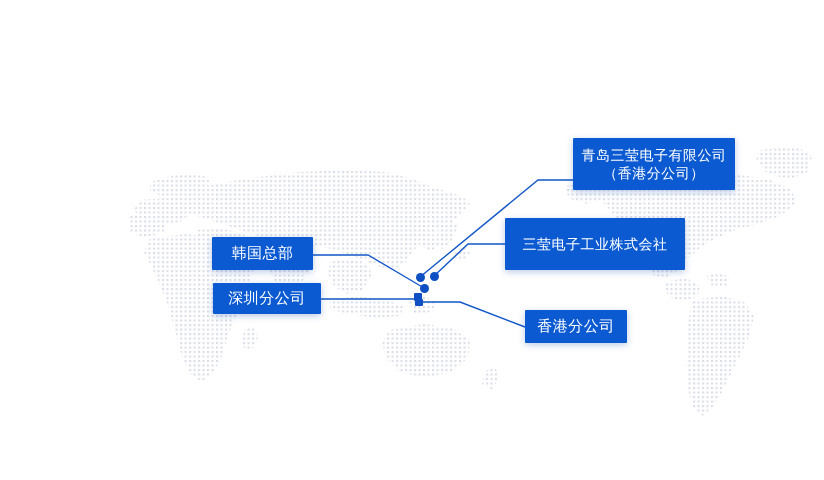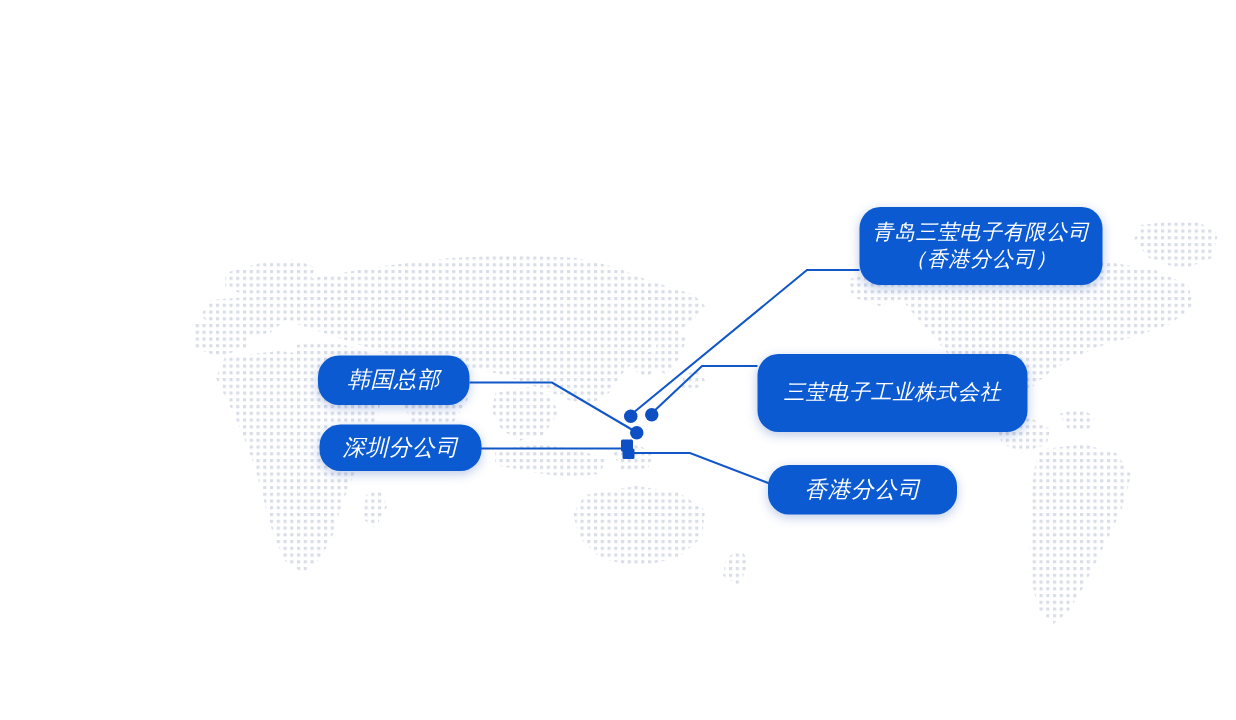--- a/index.html
+++ b/index.html
@@ -18,30 +18,29 @@
 
   
   .node{position:absolute;border-radius:50%;background:#0e4fc4;}
   .node.sq{border-radius:1px;}
 
   
   .label{
     position:absolute;
     background:#0b5ad2;
     color:#ffffff;
-    border-radius:14px;
+    border-radius:1px;
     box-shadow:0 2px 7px rgba(16,70,170,0.28);
     display:flex;flex-direction:column;
     align-items:center;justify-content:center;
     text-align:center;
     letter-spacing:0.5px;
     line-height:1.32;
     white-space:nowrap;
     box-sizing:border-box;
-    font-style:italic;
   }
   .label .ln{display:block;}
   .lbl-one{font-size:15px;}
   .lbl-two{font-size:14px;}
 </style>
 </head>
 <body>
 
 <div id="stage">
 
@@ -134,29 +133,29 @@
   <div class="node" style="left:430px;top:272px;width:9px;height:9px;"></div>
   <div class="node" style="left:420px;top:284px;width:9px;height:9px;"></div>
   <div class="node sq" style="left:414px;top:293px;width:8px;height:8px;"></div>
   <div class="node sq" style="left:415px;top:299px;width:8px;height:7px;"></div>
 
   <div class="label lbl-two" style="left:573px;top:138px;width:162px;height:52px;">
     <span class="ln">青岛三莹电子有限公司</span>
     <span class="ln">（香港分公司）</span>
   </div>
 
-  <div class="label lbl-two" style="left:505px;top:236px;width:180px;height:52px;">
+  <div class="label lbl-two" style="left:505px;top:218px;width:180px;height:52px;">
     <span class="ln">三莹电子工业株式会社</span>
   </div>
 
   <div class="label lbl-one" style="left:212px;top:237px;width:101px;height:33px;">
     <span class="ln">韩国总部</span>
   </div>
 
   <div class="label lbl-one" style="left:213px;top:283px;width:108px;height:31px;">
     <span class="ln">深圳分公司</span>
   </div>
 
-  <div class="label lbl-one" style="left:512px;top:310px;width:126px;height:33px;">
+  <div class="label lbl-one" style="left:525px;top:310px;width:102px;height:33px;">
     <span class="ln">香港分公司</span>
   </div>
 
 </div>
 
 </body></html>

